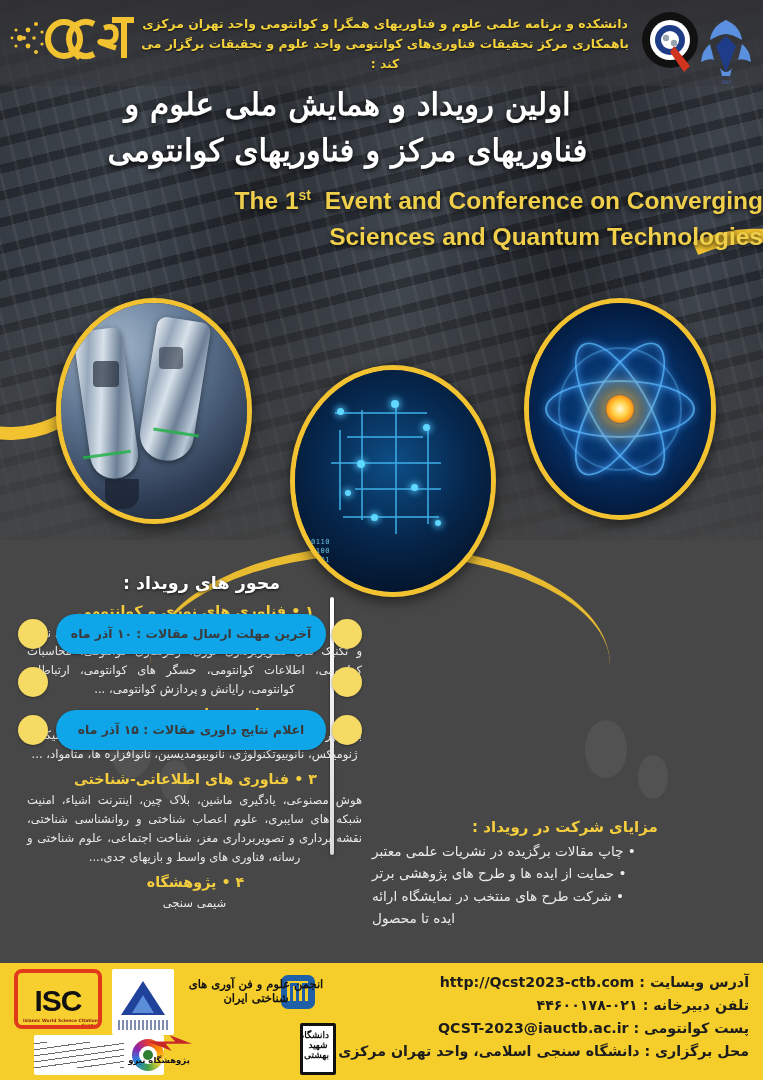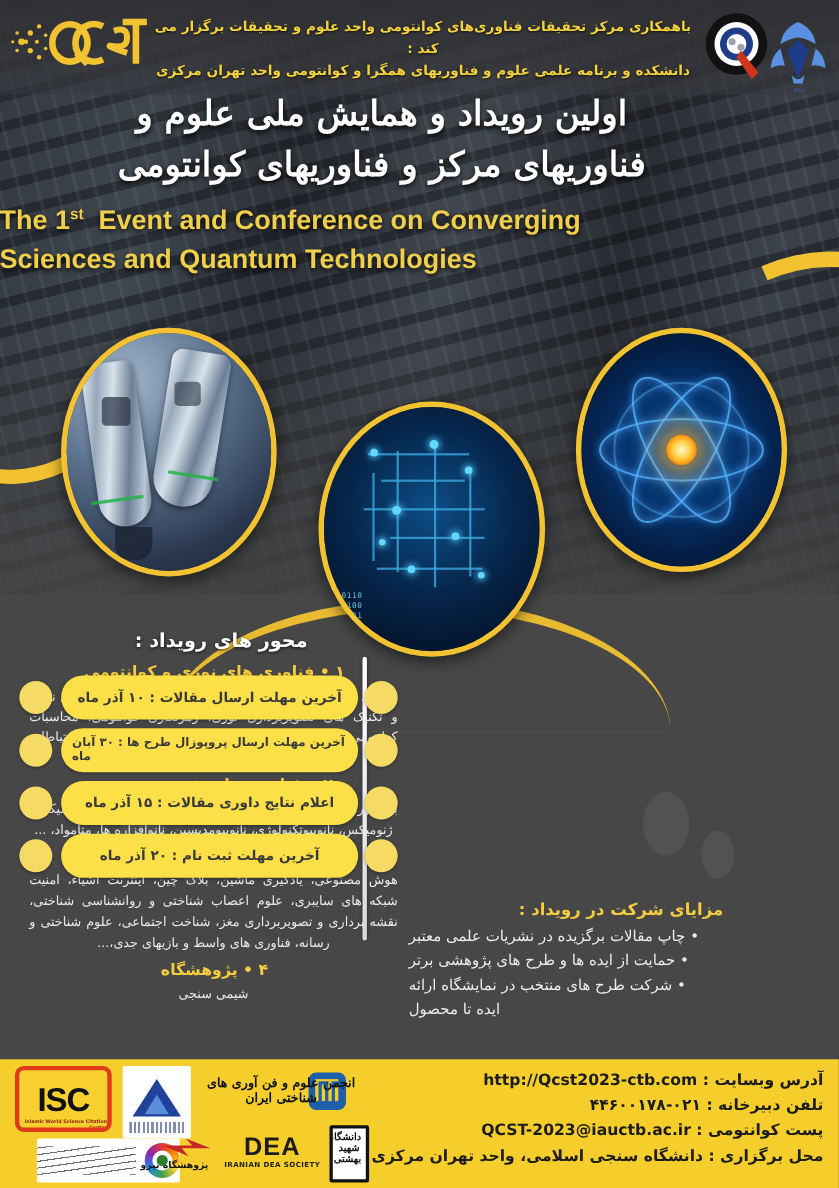--- a/index.html
+++ b/index.html
@@ -78,21 +78,21 @@
   .title-fa{
     position:absolute;left:0;top:82px;width:695px;
     text-align:center;color:#ffffff;direction:rtl;
     font-family:"DejaVu Serif","Liberation Serif",serif;
     font-size:31px;font-weight:bold;line-height:1.48;
     letter-spacing:.2px;
     text-shadow:0 2px 5px rgba(0,0,0,.85);
   }
   .title-en{
     position:absolute;left:0;top:183px;width:763px;
-    text-align:left;color:#F0CF4B;direction:ltr;
+    text-align:right;color:#F0CF4B;direction:ltr;
     font-family:"Liberation Sans",sans-serif;
     font-size:24.5px;font-weight:bold;line-height:1.48;
     text-shadow:0 2px 5px rgba(0,0,0,.85);
   }
   .title-en sup{font-size:14px;vertical-align:super;}
   .date-fa{
     position:absolute;left:0;top:282px;width:763px;
     text-align:center;color:#ffffff;direction:rtl;
     font-size:21px;font-weight:bold;
     text-shadow:0 2px 5px rgba(0,0,0,.9);
@@ -164,24 +164,24 @@
     position:absolute;left:330px;top:597px;width:4px;height:258px;
     background:linear-gradient(180deg,#ffffff,#d8d8d8);border-radius:2px;
     box-shadow:0 0 3px rgba(0,0,0,.5);
   }
 
   
   .pills{position:absolute;left:14px;top:612px;width:350px;}
   .pill-row{position:relative;height:48px;}
   .pill{
     position:absolute;left:42px;top:2px;width:270px;height:40px;
-    background:#fde047;border-radius:22px;
+    background:#0ea5e9;border-radius:22px;
     display:flex;align-items:center;justify-content:center;
     color:#3a3a3a;font-size:12.4px;font-weight:bold;direction:rtl;
-    padding:0 10px;text-align:left;line-height:1.2;
+    padding:0 10px;text-align:right;line-height:1.2;
     box-shadow:0 1px 3px rgba(0,0,0,.35);
   }
   .pill.small{font-size:10.8px;}
   .pill-dot{
     position:absolute;top:7px;width:30px;height:30px;border-radius:50%;
     background:#F5DB63;box-shadow:0 1px 3px rgba(0,0,0,.35);
   }
   .pill-dot.l{left:4px;}
   .pill-dot.r{left:318px;}
 
@@ -312,22 +312,22 @@
         <ellipse cx="56" cy="31" rx="16" ry="17"></ellipse>
       </g>
       <path d="M62 40 L72 50" stroke="#F2C230" stroke-width="6" fill="none"></path>
       <path d="M86 16 a17 17 0 1 0 0 30" stroke="#F2C230" stroke-width="6" fill="none"></path>
       <path d="M96 20 q12 -4 12 6 t-12 8 t12 6" stroke="#F2C230" stroke-width="5.5" fill="none"></path>
       <path d="M104 12 H126 M116 12 V50" stroke="#F2C230" stroke-width="6" fill="none"></path>
     </svg>
   </div>
 
   <div class="header-text">
+    <div>دانشکده و برنامه علمی علوم و فناوریهای همگرا و کوانتومی واحد تهران مرکزی</div>
     <div>باهمکاری مرکز تحقیقات فناوری‌های کوانتومی واحد علوم و تحقیقات برگزار می کند :</div>
-    <div>دانشکده و برنامه علمی علوم و فناوریهای همگرا و کوانتومی واحد تهران مرکزی</div>
   </div>
 
   <div class="logo-topright">
     <svg viewBox="0 0 118 80" width="118" height="80" aria-hidden="true">
       <g>
         <circle cx="30" cy="34" r="28" fill="#111"></circle>
         <circle cx="30" cy="34" r="20" fill="#fff"></circle>
         <circle cx="30" cy="34" r="15" fill="#1f3c88"></circle>
         <circle cx="30" cy="34" r="9" fill="#fff"></circle>
         <circle cx="26" cy="32" r="3.2" fill="#9aa3b0"></circle>
@@ -444,31 +444,25 @@
 
   <div class="pills">
     <div class="pill-row">
       <span class="pill-dot l"></span>
       <span class="pill-dot r"></span>
       <div class="pill">آخرین مهلت ارسال مقالات :  ۱۰  آذر ماه</div>
     </div>
     <div class="pill-row">
       <span class="pill-dot l"></span>
       <span class="pill-dot r"></span>
-      <div class="pill small">آخرین مهلت ارسال پروپوزال طرح ها : ۳۰ آبان ماه</div>
     </div>
     <div class="pill-row">
       <span class="pill-dot l"></span>
       <span class="pill-dot r"></span>
       <div class="pill">اعلام نتایج داوری مقالات : ۱۵ آذر ماه</div>
-    </div>
-    <div class="pill-row">
-      <span class="pill-dot l"></span>
-      <span class="pill-dot r"></span>
-      <div class="pill">آخرین مهلت ثبت نام : ۲۰ آذر ماه</div>
     </div>
   </div>
 
   <div class="benefits-head">مزایای شرکت در رویداد :</div>
   <ul class="benefits">
     <li>
       <span>•</span>
       <span class="bl">چاپ مقالات برگزیده در نشریات علمی معتبر</span>
     </li>
     <li>
@@ -525,23 +519,19 @@
     <div class="assoc-fa">انجمن علوم و فن آوری های شناختی ایران</div>
 
     <div class="logo-box cog-box">
       <span class="cog-ring"></span>
       <span class="cog-script"></span>
     </div>
 
     <div class="bolt"></div>
     <div class="nirou-fa">پژوهشگاه نیرو</div>
 
-    <div class="logo-box dea-box">
-      <div class="dea-txt">DEA</div>
-      <div class="dea-sub">IRANIAN DEA SOCIETY</div>
-    </div>
 
     <div class="logo-box beheshti-box">
       <div class="beheshti-inner">دانشگاه شهید بهشتی</div>
     </div>
 
   </div>
 </div>
 
 </body></html>

